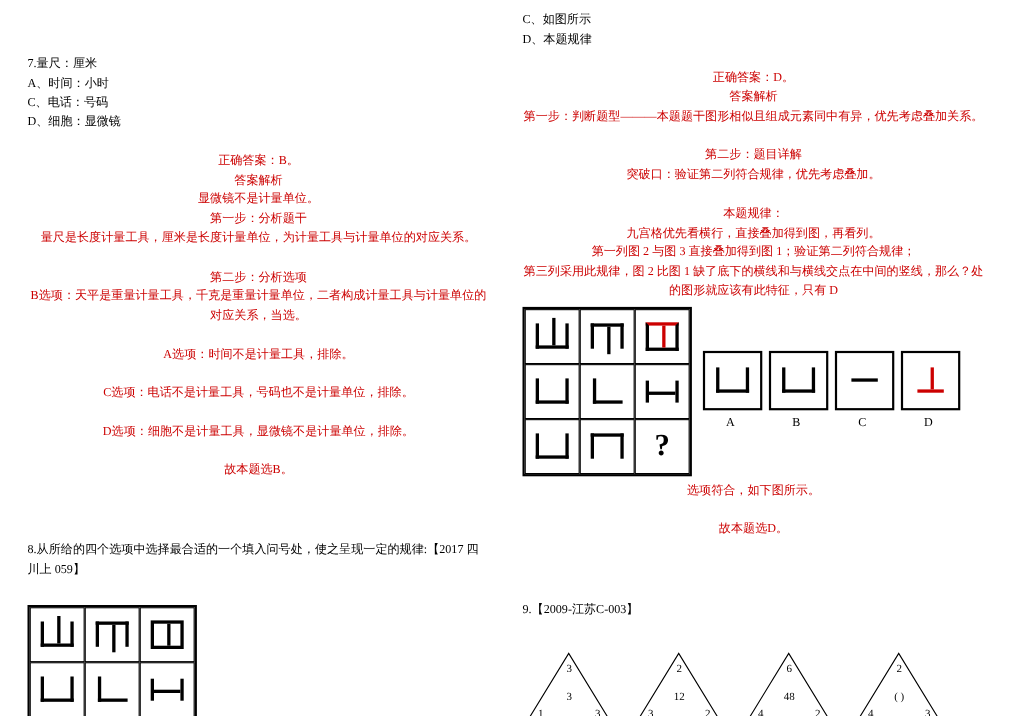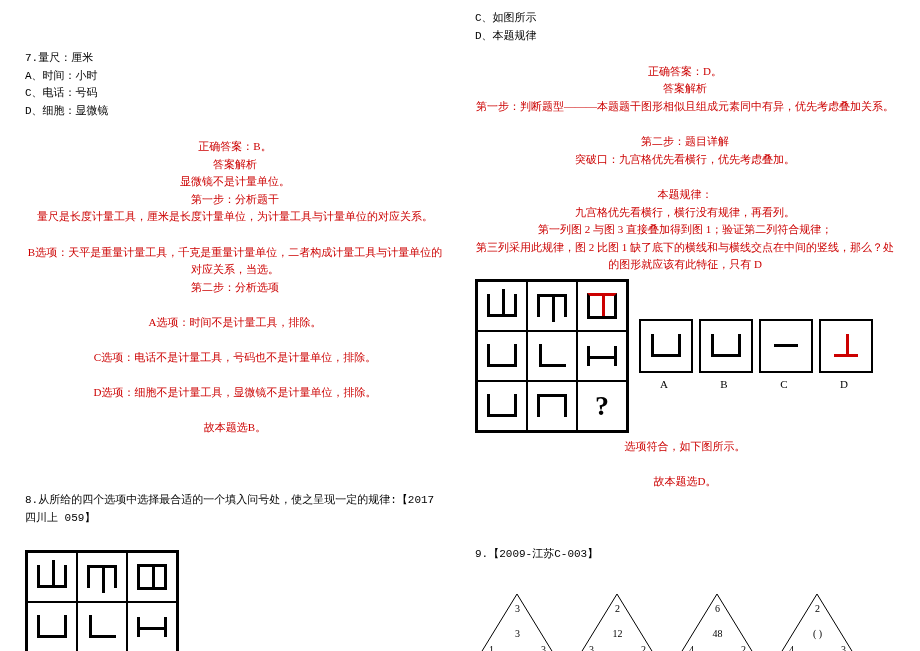--- a/index.html
+++ b/index.html
@@ -11,21 +11,21 @@
       display: flex;
       width: 920px;
       box-sizing: border-box;
     }
     .column {
       flex: 1;
       padding: 0 15px;
       box-sizing: border-box;
     }
     .red { color: #cc0000; text-align: center; }
-    .black { color: #000; font-family: Liberation Mono, monospace; }
+    .black { color: #000; }
     .question-block { margin-bottom: 15px; }
     .grid3x3 {
       display: grid;
       grid-template-columns: repeat(3, 50px);
       grid-template-rows: repeat(3, 50px);
       border: 2px solid #000;
       width: 150px;
       margin: 5px 0;
     }
     .grid3x3 .cell {
@@ -109,22 +109,22 @@
     <div class="black">A、时间：小时</div>
     <div class="black">C、电话：号码</div>
     <div class="black">D、细胞：显微镜</div>
     <br>
     <div class="red">正确答案：B。</div>
     <div class="red">答案解析</div>
     <div class="red">显微镜不是计量单位。</div>
     <div class="red">第一步：分析题干</div>
     <div class="red">量尺是长度计量工具，厘米是长度计量单位，为计量工具与计量单位的对应关系。</div>
     <br>
+    <div class="red">第二步：分析选项</div>
     <div class="red">B选项：天平是重量计量工具，千克是重量计量单位，二者构成计量工具与计量单位的对应关系，当选。</div>
-    <div class="red">第二步：分析选项</div>
     <br>
     <div class="red">A选项：时间不是计量工具，排除。</div>
     <br>
     <div class="red">C选项：电话不是计量工具，号码也不是计量单位，排除。</div>
     <br>
     <div class="red">D选项：细胞不是计量工具，显微镜不是计量单位，排除。</div>
     <br>
     <div class="red">故本题选B。</div>
   </div>
 
@@ -171,24 +171,24 @@
 <div class="column">
   <div class="question-block">
     <div class="black">C、如图所示</div>
     <div class="black">D、本题规律</div>
     <br>
     <div class="red">正确答案：D。</div>
     <div class="red">答案解析</div>
     <div class="red">第一步：判断题型———本题题干图形相似且组成元素同中有异，优先考虑叠加关系。</div>
     <br>
     <div class="red">第二步：题目详解</div>
-    <div class="red">突破口：九宫格优先看横行，优先考虑叠加。</div>
+    <div class="red">突破口：验证第二列符合规律，优先考虑叠加。</div>
     <br>
     <div class="red">本题规律：</div>
-    <div class="red">九宫格优先看横行，横行没有规律，再看列。</div>
+    <div class="red">九宫格优先看横行，直接叠加得到图，再看列。</div>
     <div class="red">第一列图 2 与图 3 直接叠加得到图 1；验证第二列符合规律；</div>
     <div class="red">第三列采用此规律，图 2 比图 1 缺了底下的横线和与横线交点在中间的竖线，那么？处的图形就应该有此特征，只有 D</div>
 
     <div class="combined-row">
       <div class="grid3x3">
         <div class="cell">
             <div class="shape-u" style="position:relative;">
               <div style="position:absolute;left:50%;top:-5px;bottom:0;border-left:3px solid #000;"></div>
             </div>
           </div>

